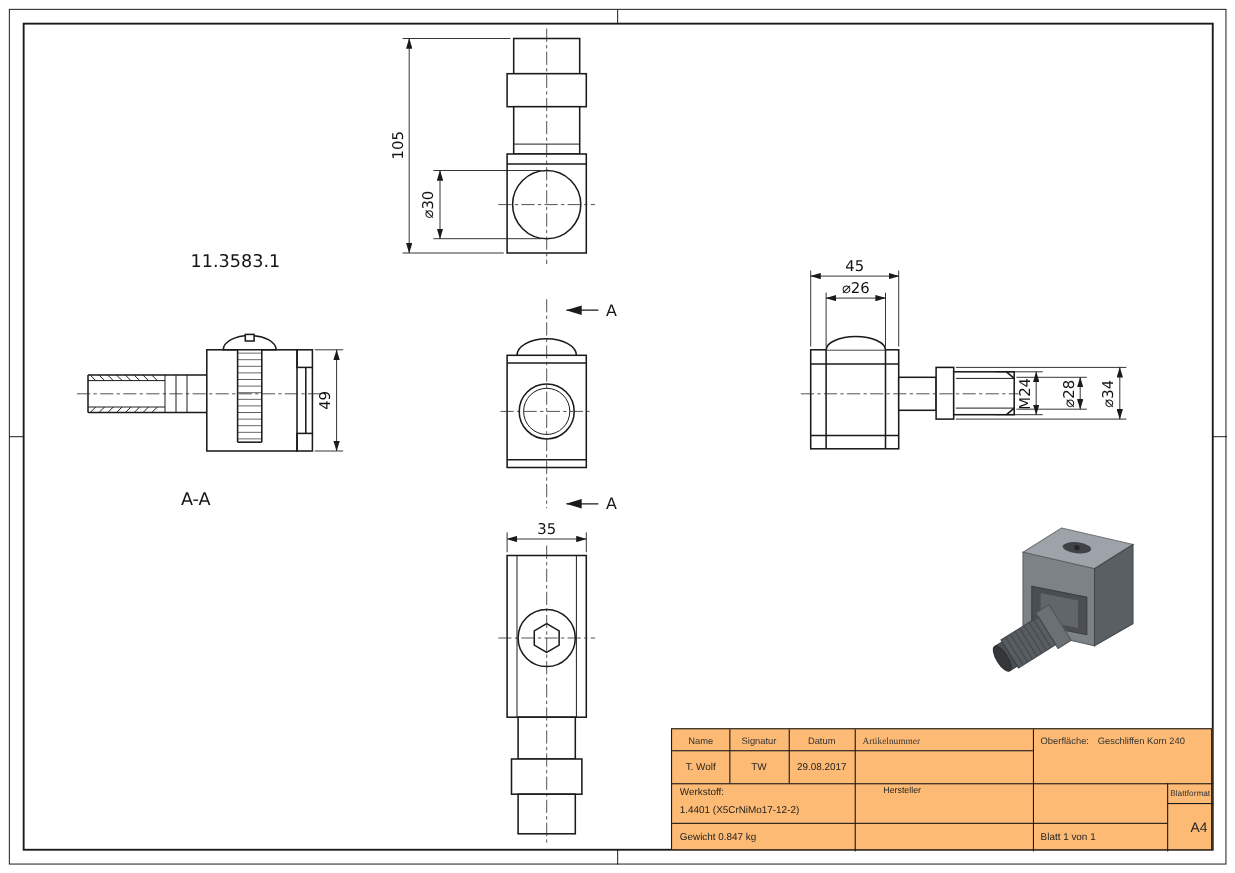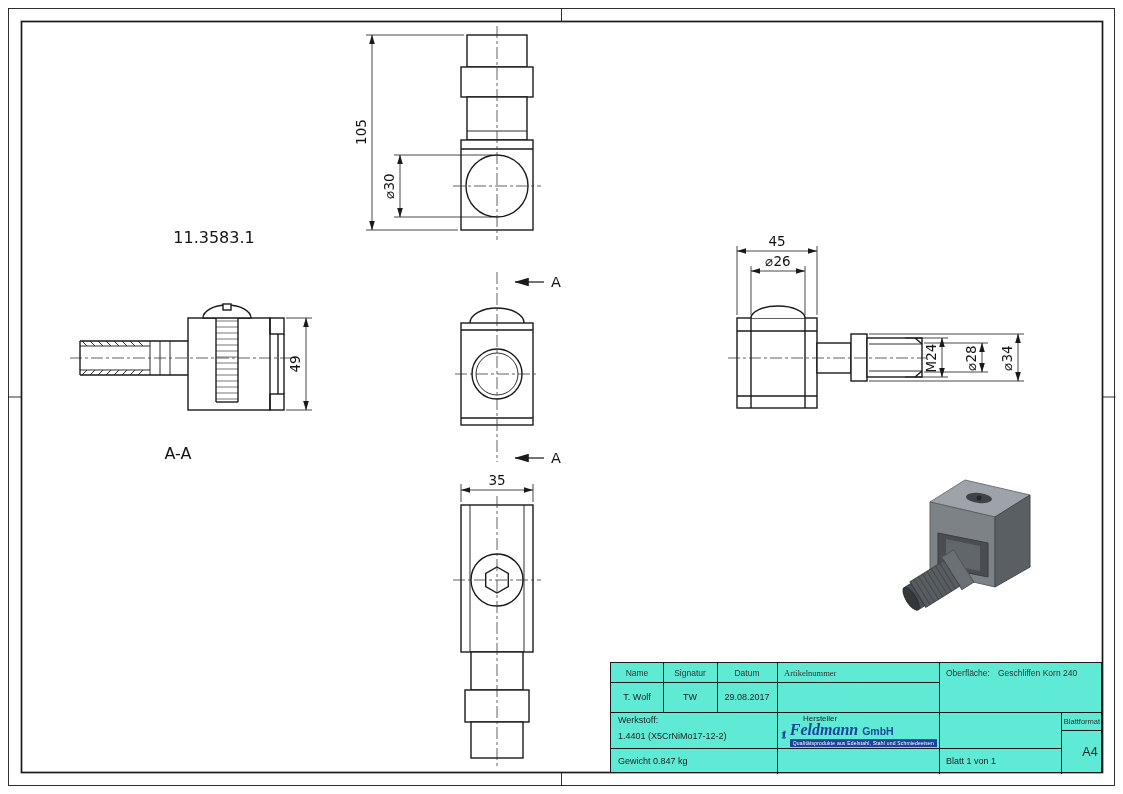--- a/index.html
+++ b/index.html
@@ -14,21 +14,21 @@
   .frame2 { stroke:#1a1a1a; stroke-width:1.7; fill:none; }
   .cl  { stroke:#2e2e2e; stroke-width:0.75; fill:none; stroke-dasharray:12 3 3 3; }
   .dl  { stroke:#1a1a1a; stroke-width:0.8; fill:none; }
   .al  { stroke:#1a1a1a; stroke-width:1.2; fill:none; }
   text.dim { font-family:"DejaVu Sans", sans-serif; font-size:13.5px; fill:#141414; }
   text.ref { font-family:"DejaVu Sans", sans-serif; font-size:16px; fill:#141414; }
   text.sec { font-family:"DejaVu Sans", sans-serif; font-size:14.5px; fill:#141414; }
 
   
   .tblock { position:absolute; left:610px; top:662px; width:492px; height:111px;
-            border:1.6px solid #1a1a1a; box-sizing:border-box; background:#5eead4; }
+            border:1.6px solid #1a1a1a; box-sizing:border-box; background:#fdba74; }
   .vline,.hline { position:absolute; background:#1a1a1a; }
   .vline { width:1px; } .hline { height:1px; }
   .cell { position:absolute; display:flex; align-items:center; justify-content:center;
           font-size:9px; color:#1f1f1f; box-sizing:border-box; }
   .cell.left { justify-content:flex-start; padding-left:7px; }
   .hdr { font-size:8.5px; color:#333; }
   .hdr-s { font-size:7.5px; color:#333; }
   .art { font-size:17px; letter-spacing:0.3px; }
   .a4 { font-size:12.5px; }
 
@@ -279,37 +279,20 @@
   </div>
 
   <div class="cell" style="left:0;     top:19px; width:52px; height:30px;">T. Wolf</div>
   <div class="cell" style="left:52px;  top:19px; width:54px; height:30px;">TW</div>
   <div class="cell" style="left:106px; top:19px; width:60px; height:30px;">29.08.2017</div>
 
   <div class="cell left" style="left:0; top:49px; width:166px; height:16px;">Werkstoff:</div>
   <div class="cell left" style="left:0; top:64px; width:166px; height:18px;">1.4401 (X5CrNiMo17-12-2)</div>
   <div class="cell left" style="left:166px; top:49px; width:162px; height:13px; font-size:8px;margin-left:19px;">Hersteller</div>
 
-  <div class="cell logo-cell" style="left:170px; top:59px; width:156px; height:25px;">
-    <svg width="15" height="24" viewBox="0 0 15 24">
-      <polygon points="7,0 14,2.2 7,4.5" fill="#cf1f2e"></polygon>
-      <rect x="4.5" y="4" width="6" height="13" fill="#1c449c"></rect>
-      <rect x="2.5" y="4" width="1.6" height="3.4" fill="#1c449c"></rect>
-      <rect x="10.9" y="4" width="1.6" height="3.4" fill="#1c449c"></rect>
-      <rect x="2" y="17.5" width="11" height="2" fill="#1c449c"></rect>
-      <rect x="3.5" y="20.5" width="8" height="1.6" fill="#1c449c"></rect>
-    </svg>
-    <div class="logo-text">
-      <div class="logo-row">
-        <span class="logo-name">Feldmann</span>
-        <span class="logo-suffix">GmbH</span>
-      </div>
-      <div class="logo-tagline">Qualitätsprodukte aus Edelstahl, Stahl und Schmiedeeisen</div>
-    </div>
-  </div>
 
   <div class="cell hdr-s" style="left:450px; top:49px; width:42px; height:18px;">Blattformat</div>
   <div class="cell a4" style="left:450px; top:67px; width:42px; height:44px;padding-left:16px;">A4</div>
 
   <div class="cell left" style="left:0;     top:85px; width:166px; height:26px;">Gewicht 0.847 kg</div>
   <div class="cell left" style="left:328px; top:85px; width:122px; height:26px;">Blatt 1 von 1</div>
 </div>
 
 </div>
 

